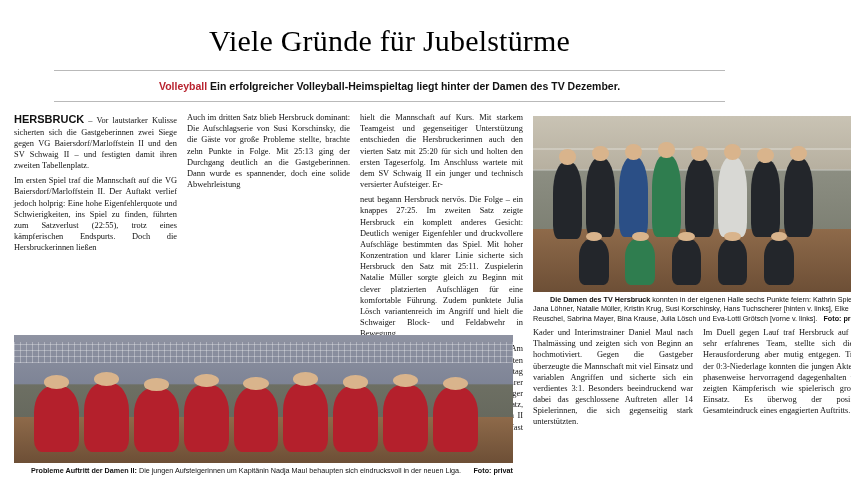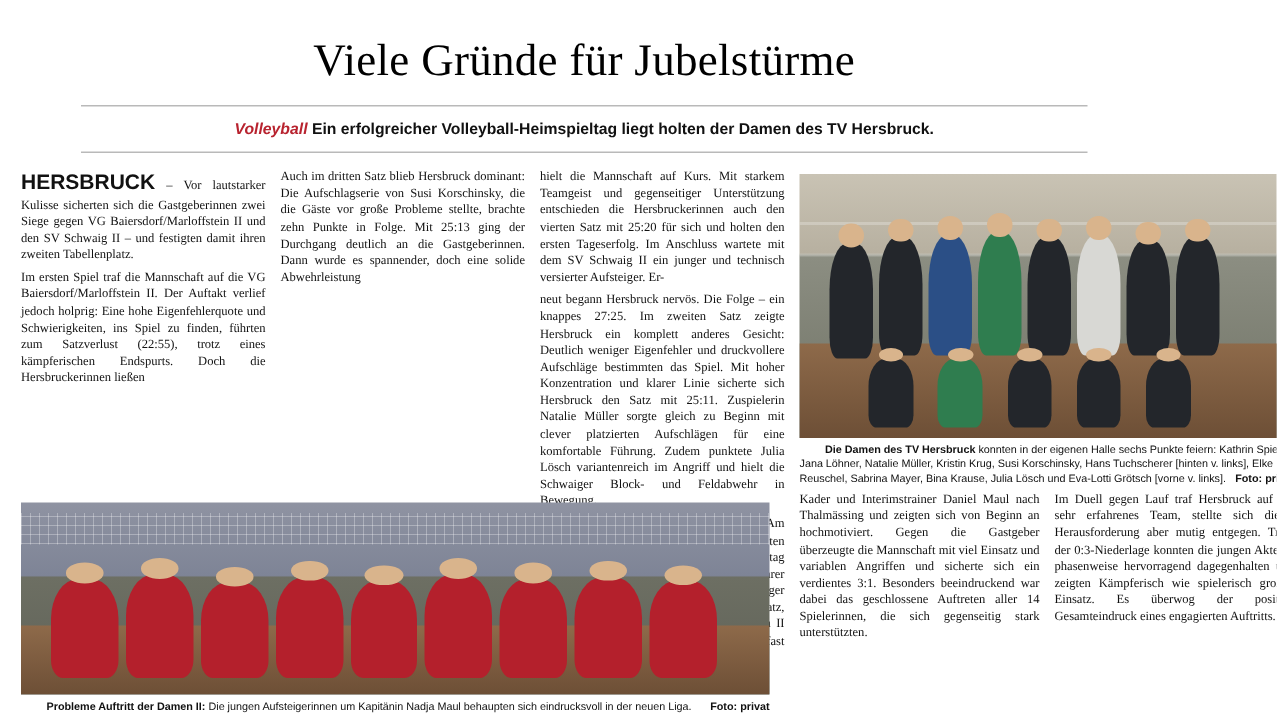--- a/index.html
+++ b/index.html
@@ -38,21 +38,20 @@
   .subhead {
     text-align: center;
     font-family: "Liberation Sans", sans-serif;
     font-size: 10.5px;
     font-weight: bold;
     margin: 9px 0 0 0;
     color: #111;
   }
   .subhead .kicker {
     color: #b8232f;
-    font-style: italic;
   }
   .rule2 {
     border: none;
     border-top: 1px solid #b9b9b9;
     margin: 9px 40px 0 40px;
   }
 
   .columns {
     display: flex;
     gap: 10px;
@@ -75,21 +74,21 @@
     text-justify: inter-word;
     hyphens: auto;
     color: #111;
   }
   .body-text p {
     margin: 0 0 4px 0;
   }
   .body-text p.first .place {
     font-family: "Liberation Sans", sans-serif;
     font-weight: bold;
-    font-size: 14px;
+    font-size: 11px;
   }
 
   
   .photo-block {
     margin-top: 4px;
   }
   .photo {
     width: 100%;
     position: relative;
     overflow: hidden;
@@ -173,21 +172,21 @@
 </head>
 <body>
 
 <div class="page">
 
   <h1 class="headline">Viele Gründe für Jubelstürme</h1>
 
   <hr class="rule">
 
   <div class="subhead">
-    <span class="kicker">Volleyball</span><span> Ein erfolgreicher Volleyball-Heimspieltag liegt holten der Damen des TV Hersbruck.</span>
+    <span class="kicker">Volleyball</span><span> Ein erfolgreicher Volleyball-Heimspieltag liegt hinter der Damen des TV Dezember.</span>
   </div>
 
   <hr class="rule2">
 
   <div class="columns">
 
     <div class="col">
       <div class="body-text">
         <p class="first"><span class="place">HERSBRUCK</span> <span>– Vor lautstarker Kulisse sicherten sich die Gastgeberinnen zwei Siege gegen VG Baiersdorf/Marloffstein II und den SV Schwaig II – und festigten damit ihren zweiten Tabellenplatz.</span></p>
         <p>Im ersten Spiel traf die Mannschaft auf die VG Baiersdorf/Marloffstein II. Der Auftakt verlief jedoch holprig: Eine hohe Eigenfehlerquote und Schwierigkeiten, ins Spiel zu finden, führten zum Satzverlust (22:55), trotz eines kämpferischen Endspurts. Doch die Hersbruckerinnen ließen</p>

